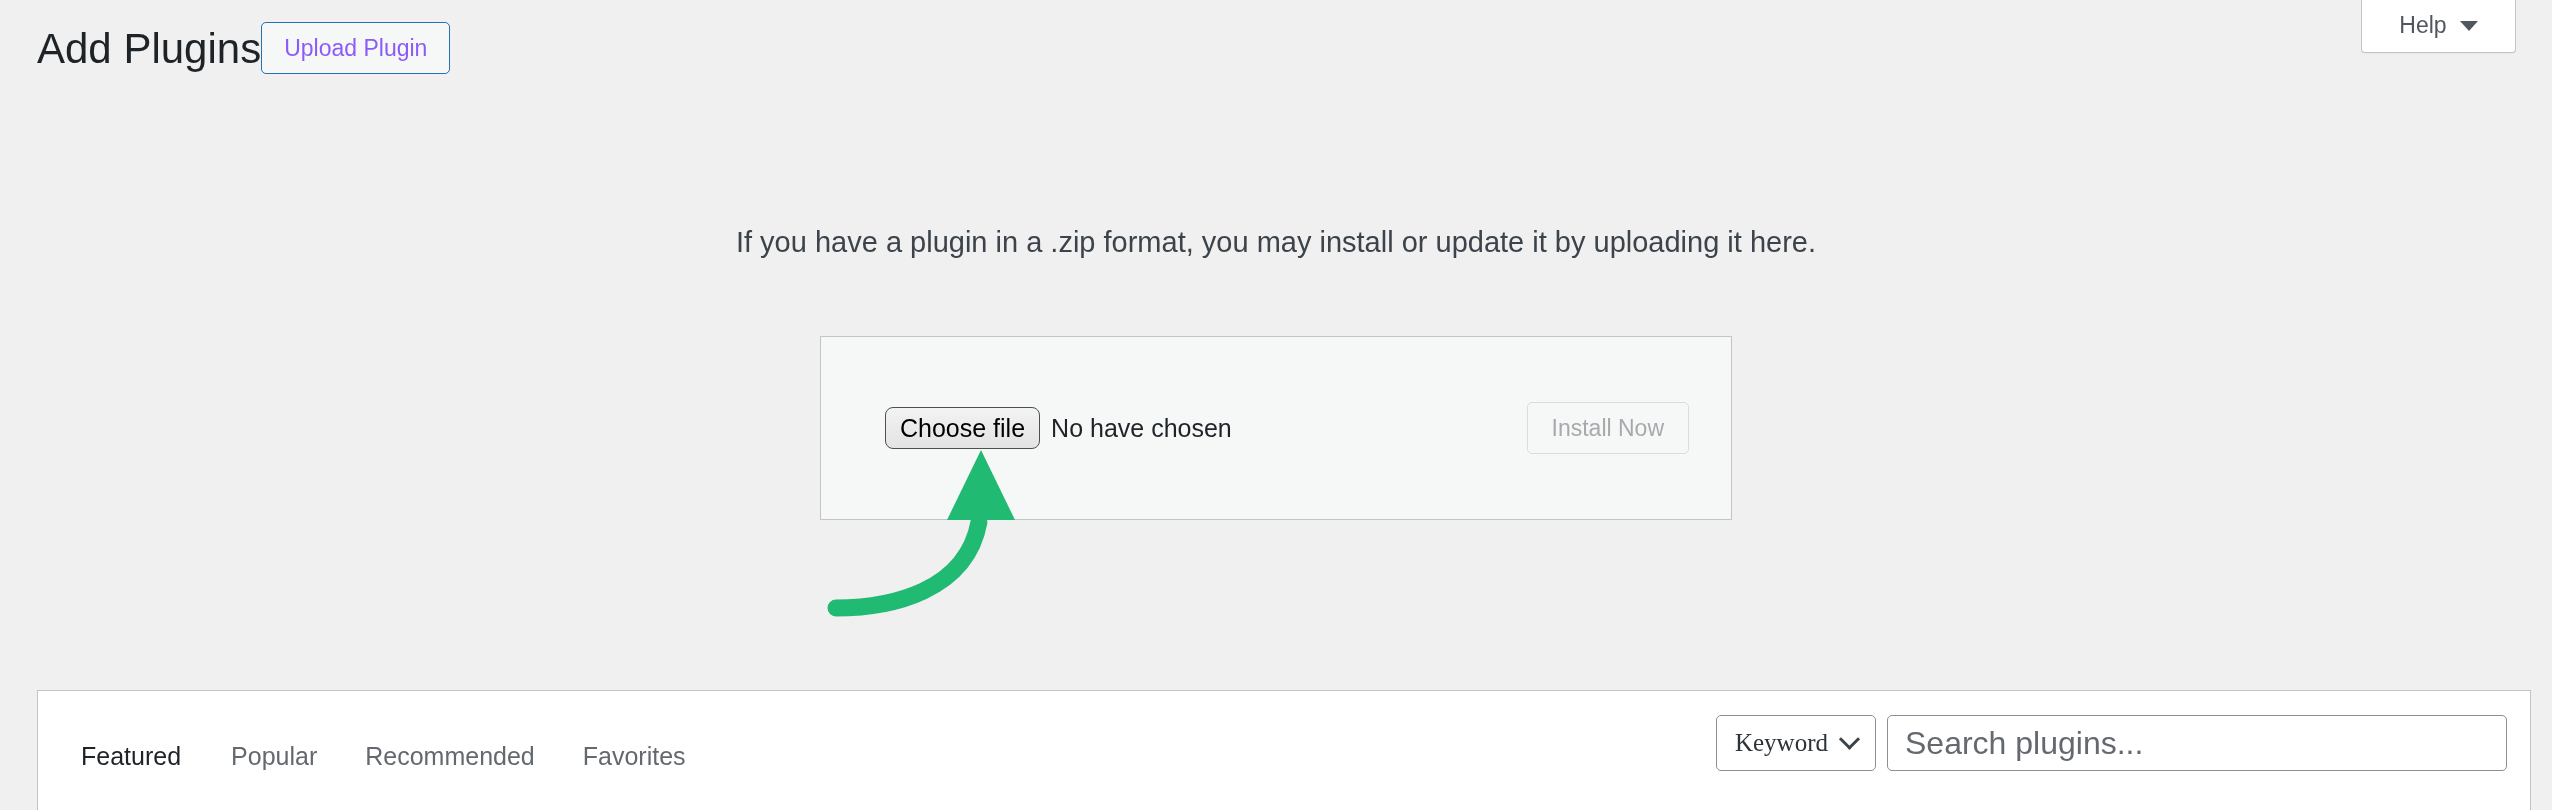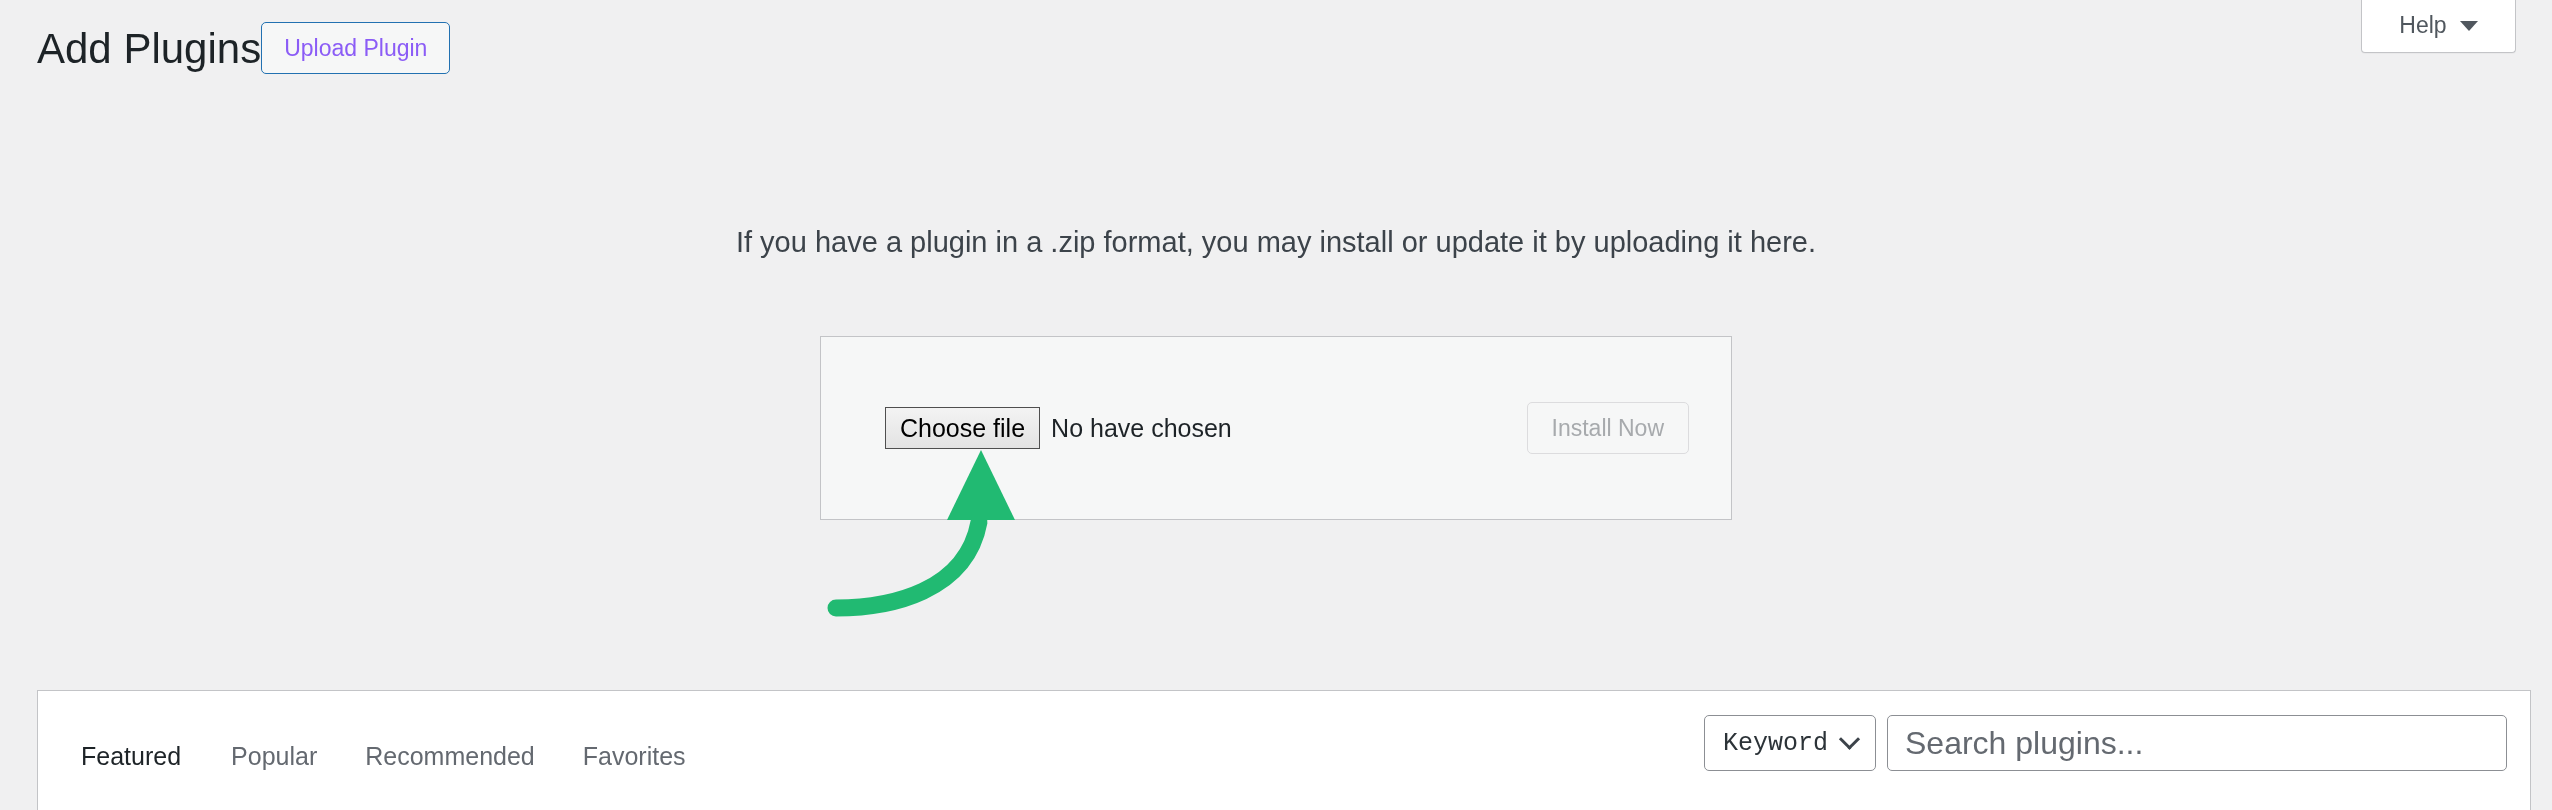--- a/index.html
+++ b/index.html
@@ -122,21 +122,21 @@
   .choose-file-btn {
     display: inline-flex;
     align-items: center;
     justify-content: center;
     height: 42px;
     padding: 0 14px;
     font-size: 25px;
     color: #000;
     background: linear-gradient(#f3f3f3, #e3e3e3);
     border: 1px solid #4f4f4f;
-    border-radius: 0;
+    border-radius: 8px;
     cursor: pointer;
     line-height: 1;
     font-family: "Liberation Sans", sans-serif;
     white-space: nowrap;
   }
   .no-file-text {
     font-size: 25px;
     color: #1d2327;
     white-space: nowrap;
   }
@@ -226,21 +226,21 @@
     gap: 14px;
     height: 56px;
     padding: 0 18px;
     background: #fff;
     border: 1px solid #8c8f94;
     border-radius: 5px;
     font-size: 25px;
     color: #2c3338;
     cursor: pointer;
     white-space: nowrap;
-    font-family: Liberation Mono, monospace;
+    font-family: Liberation Serif, serif;
   }
   .chevron-down {
     width: 15px;
     height: 15px;
     border-right: 3px solid #3c434a;
     border-bottom: 3px solid #3c434a;
     transform: rotate(45deg) translate(-3px,-3px);
   }
   .search-input {
     width: 620px;

